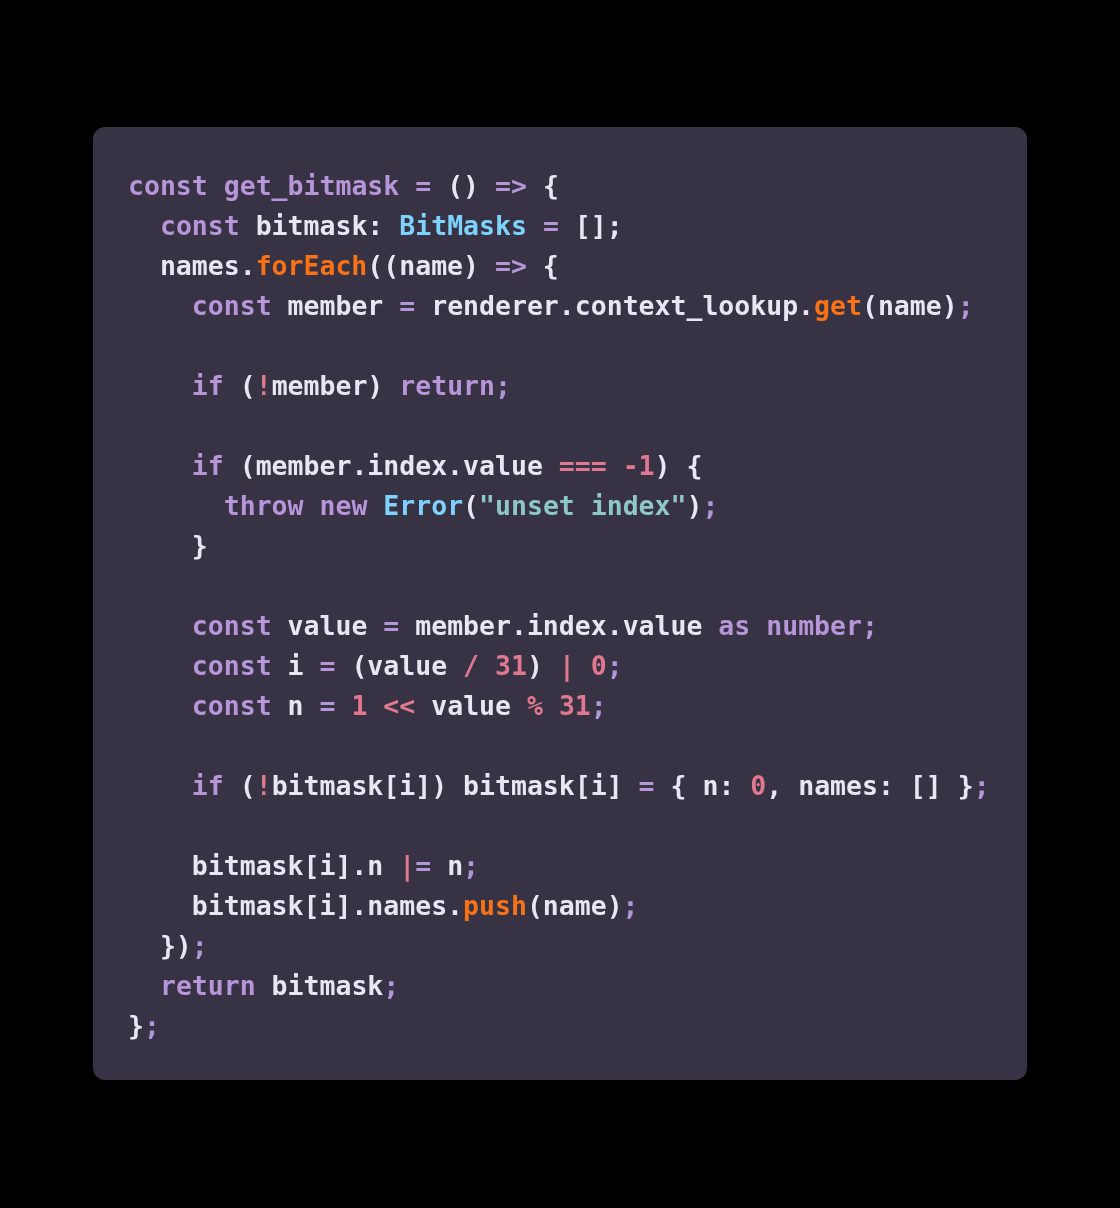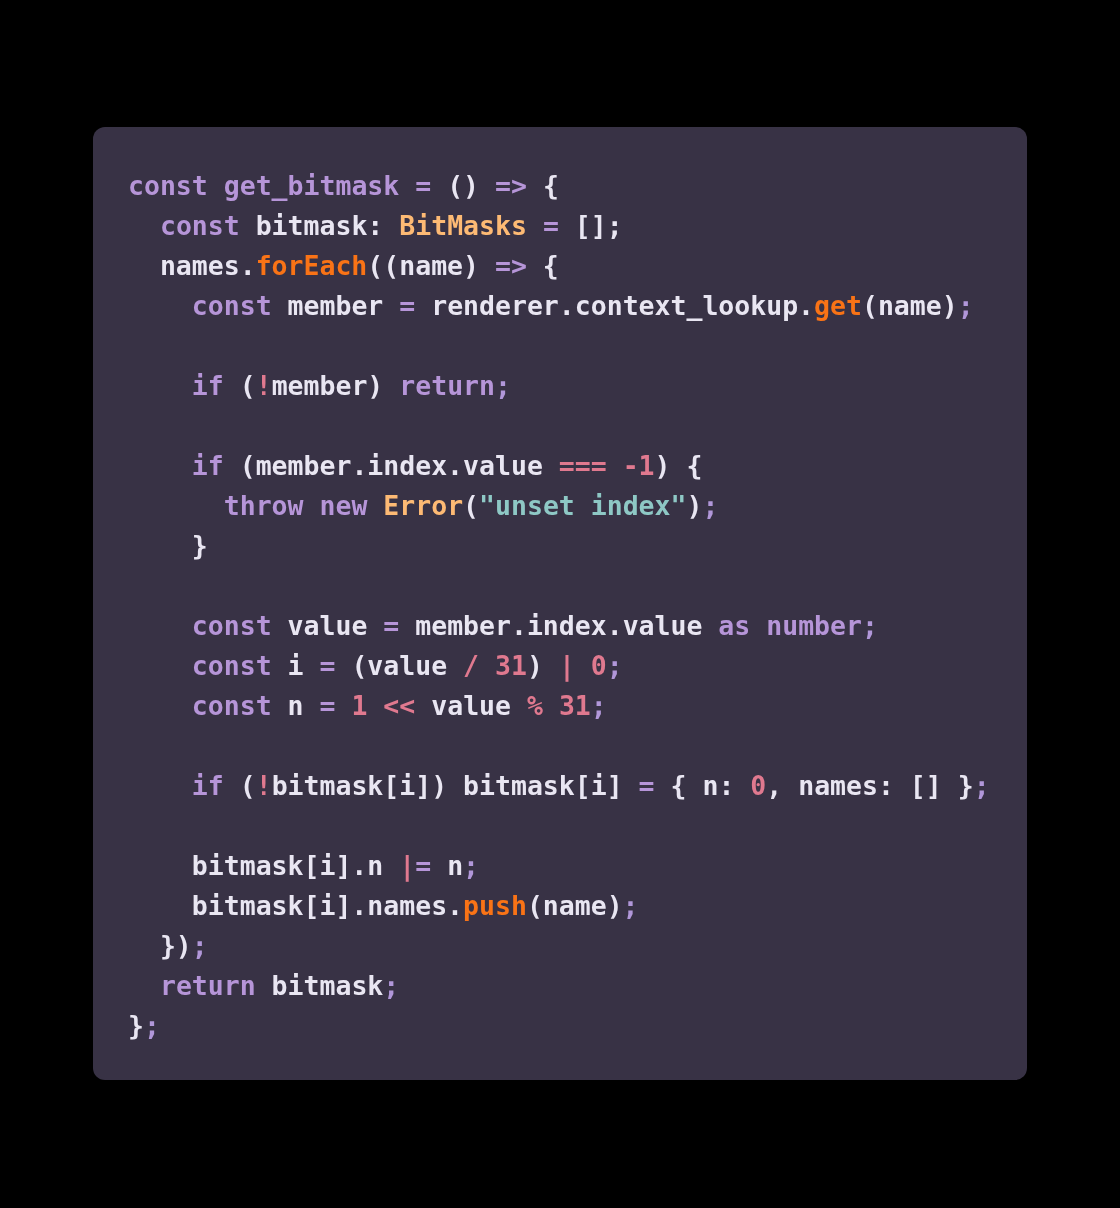--- a/index.html
+++ b/index.html
@@ -54,21 +54,21 @@
 
   .ln {
     display: block;
     height: 40px;
     white-space: pre;
   }
 
   
   .kw   { color: #b695d8; }            
   .fn   { color: #f97316; }            
-  .type { color: #fdba74; }            
+  .type { color: #7dd3fc; }            
   .num  { color: #e0798f; }            
   .op   { color: #e0798f; }            
   .str  { color: #8ec8c5; }            
   .punc { color: #b197d9; }            
   .pl   { color: #e9e6f2; }            
 </style>
 </head>
 <body>
 
 <div id="stage">

